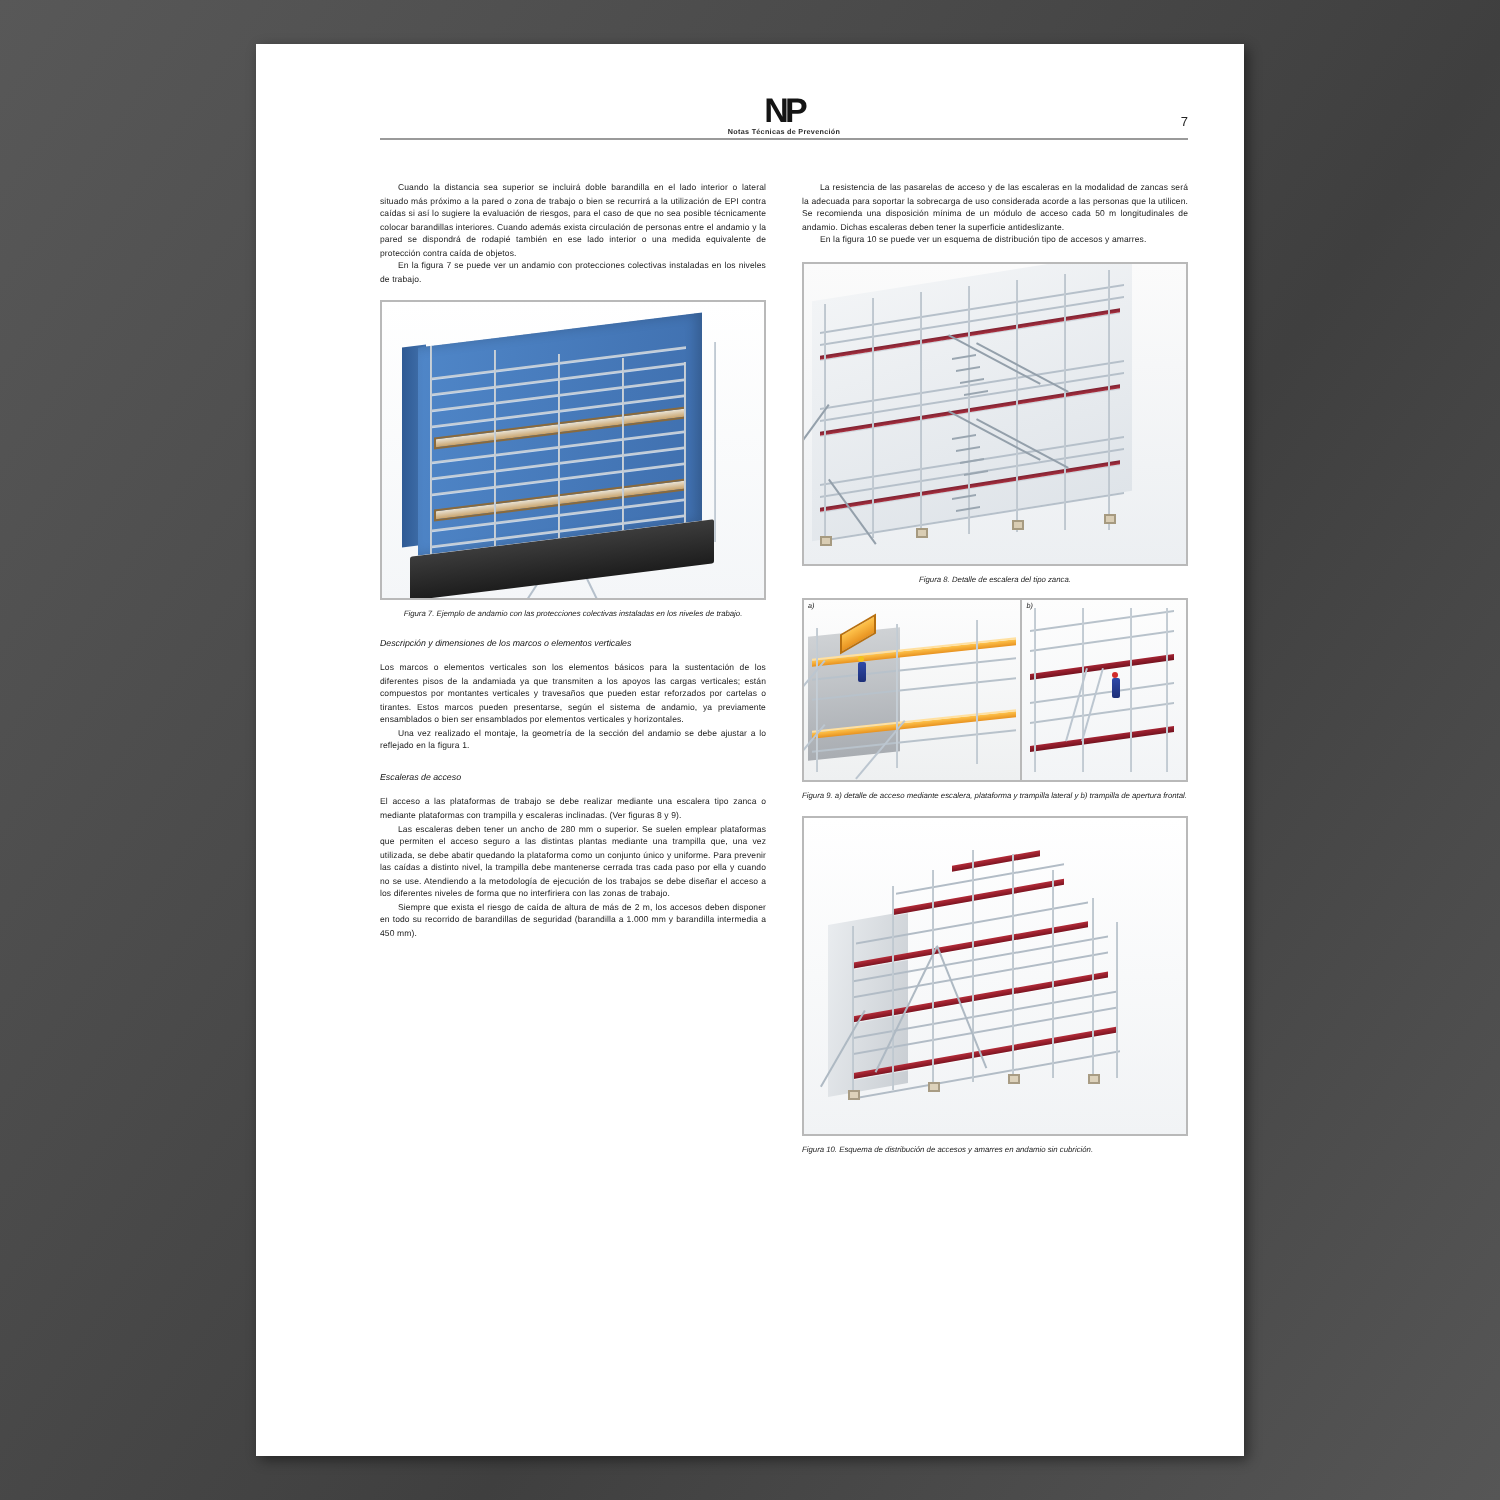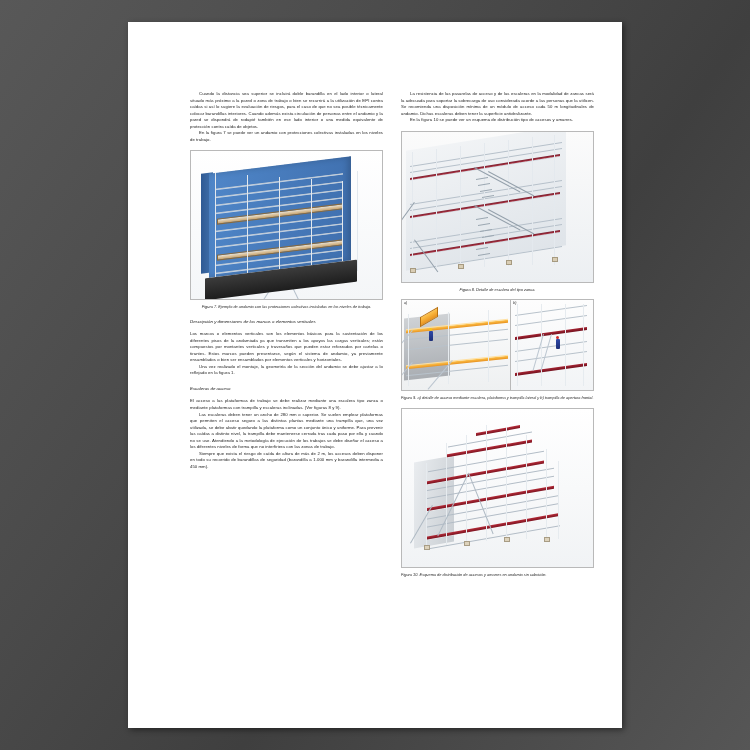--- a/index.html
+++ b/index.html
@@ -341,20 +341,28 @@
     background: #ddd2bb; border: .4px solid #a89c84;
   }
 </style>
 </head>
 <body>
 
 <div id="viewport">
   <div id="page">
     <div class="page-inner">
 
+      <div class="header">
+        <div class="header-rule"></div>
+        <div class="logo-block">
+          <div class="logo-mark">NP</div>
+          <div class="logo-sub">Notas Técnicas de Prevención</div>
+        </div>
+        <div class="page-num">7</div>
+      </div>
 
       <div class="columns">
 
         <div class="col">
 
           <p class="body">Cuando la distancia sea superior se incluirá doble barandilla en el lado interior o lateral situado más próximo a la pared o zona de trabajo o bien se recurrirá a la utilización de EPI contra caídas si así lo sugiere la evaluación de riesgos, para el caso de que no sea posible técnicamente colocar barandillas interiores. Cuando además exista circulación de personas entre el andamio y la pared se dispondrá de rodapié también en ese lado interior o una medida equivalente de protección contra caída de objetos.</p>
           <p class="body">En la figura 7 se puede ver un andamio con protecciones colectivas instaladas en los niveles de trabajo.</p>
 
           <div class="figwrap">
             <div class="fig" id="fig7">

